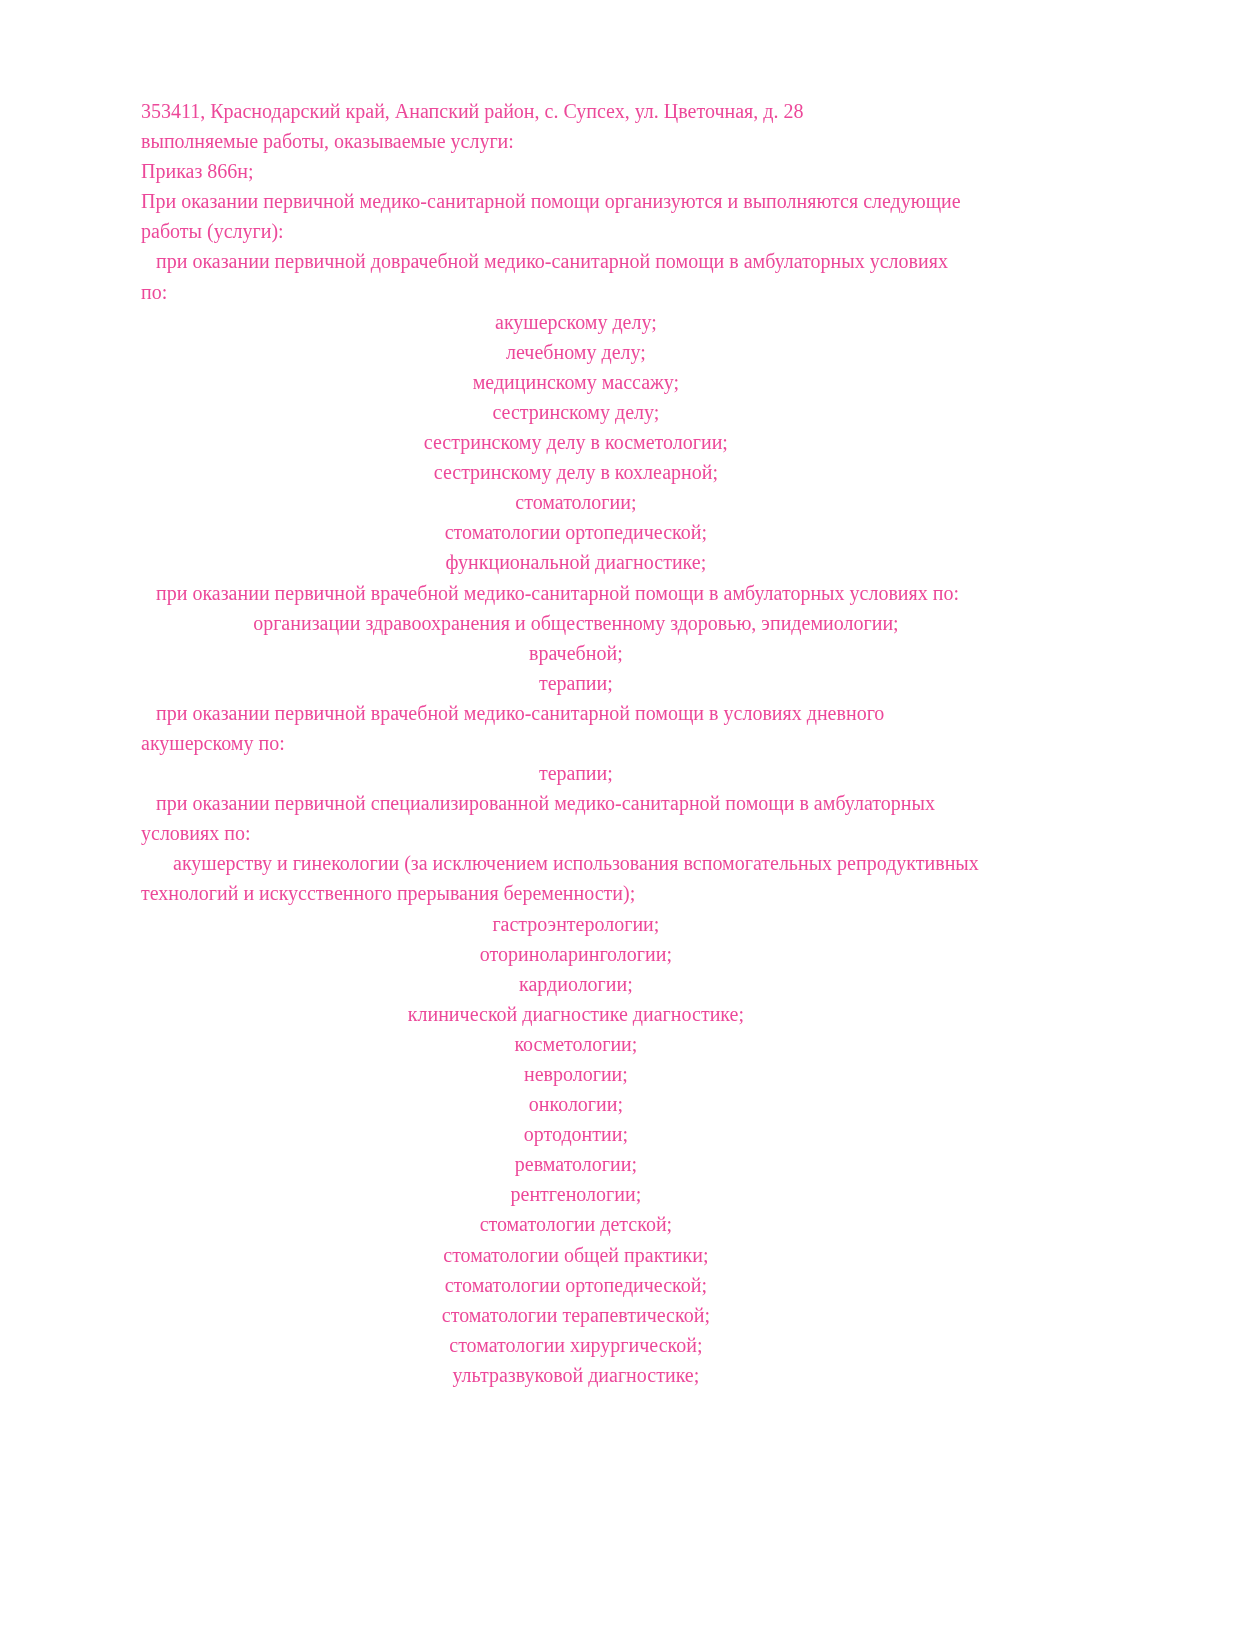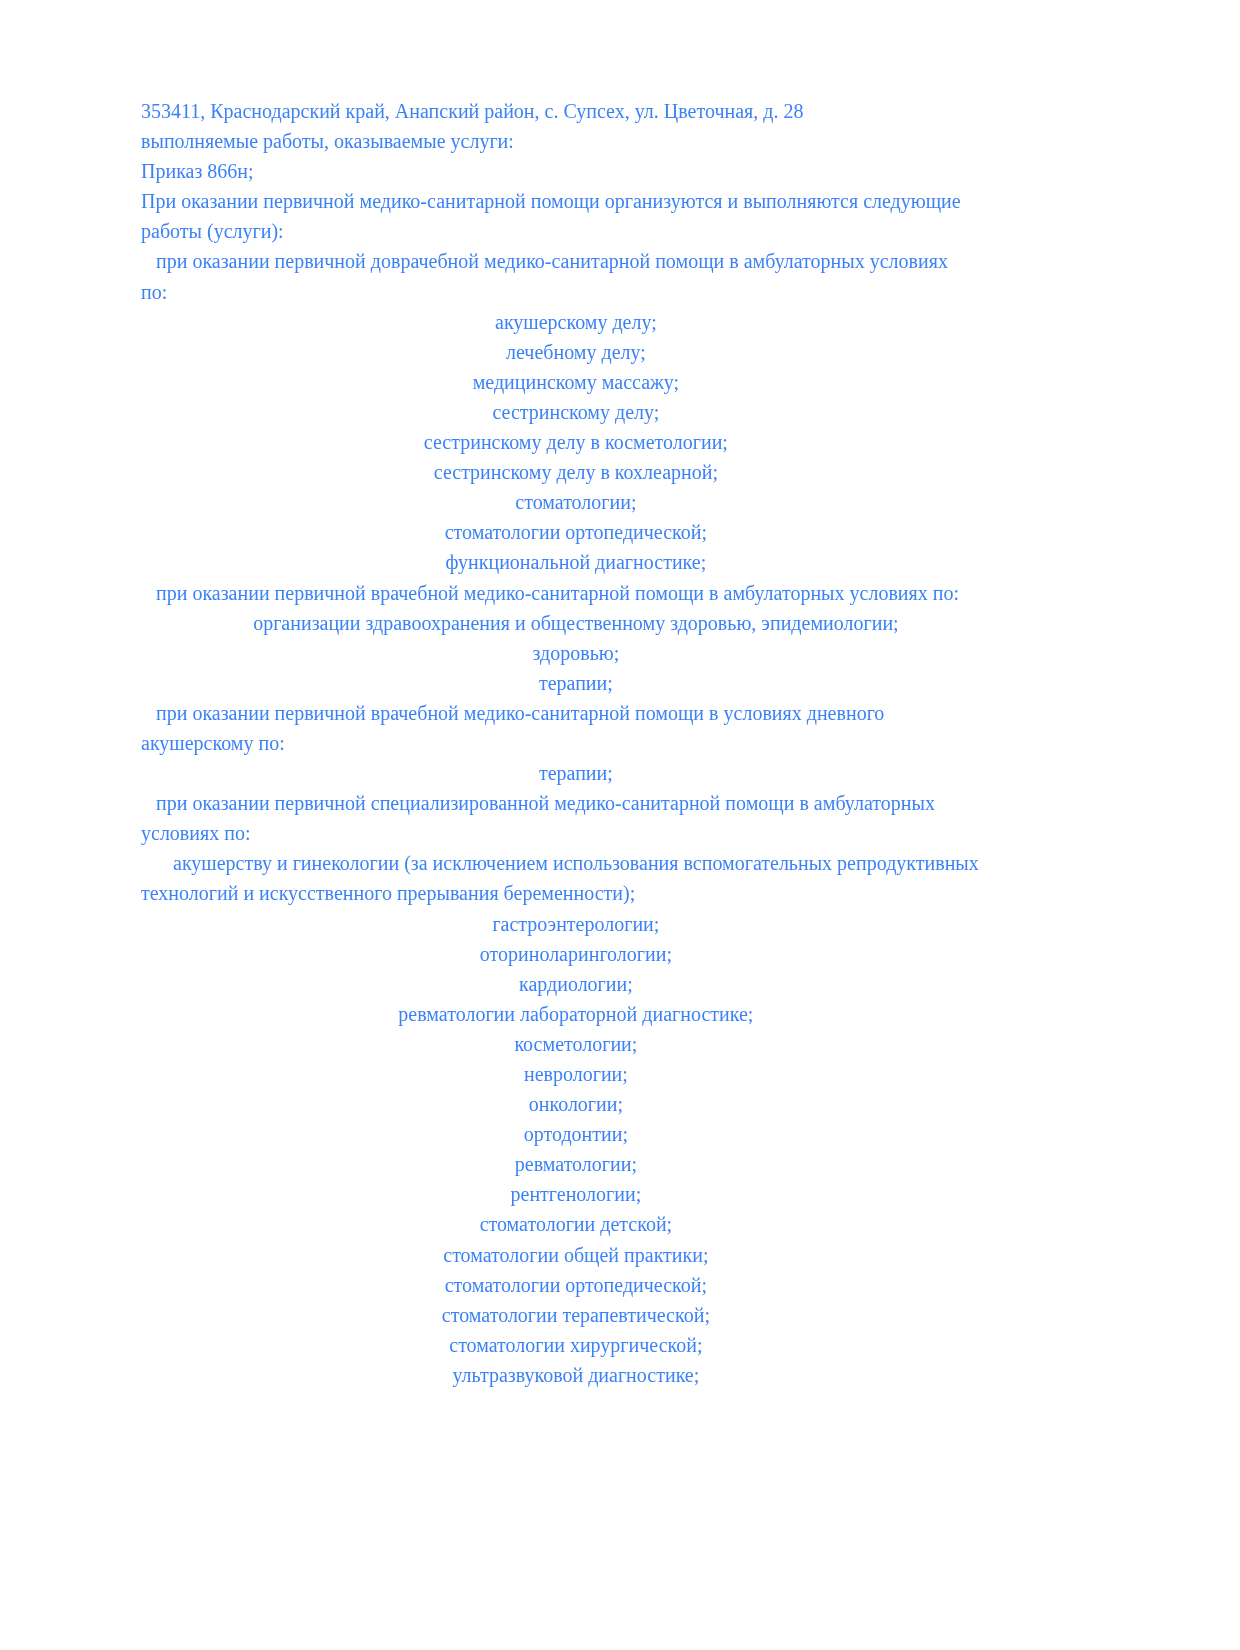--- a/index.html
+++ b/index.html
@@ -33,52 +33,52 @@
     white-space: pre;
   }
   .ind-0 { padding-left: 0; }
   .ind-1 { padding-left: 15px; }
   .ind-2 { padding-left: 32px; text-align: center; }
 </style>
 </head>
 <body>
 
 <div class="page">
-  <div class="doc" id="doc-text" style="color: #3b82f6;">
+  <div class="doc" id="doc-text" style="color: #ec4899;">
       <div class="line ind-0">353411, Краснодарский край, Анапский район, с. Супсех, ул. Цветочная, д. 28</div>
       <div class="line ind-0">выполняемые работы, оказываемые услуги:</div>
       <div class="line ind-0">Приказ 866н;</div>
       <div class="line ind-0">При оказании первичной медико-санитарной помощи организуются и выполняются следующие</div>
       <div class="line ind-0">работы (услуги):</div>
       <div class="line ind-1">при оказании первичной доврачебной медико-санитарной помощи в амбулаторных условиях</div>
       <div class="line ind-0">по:</div>
       <div class="line ind-2">акушерскому делу;</div>
       <div class="line ind-2">лечебному делу;</div>
       <div class="line ind-2">медицинскому массажу;</div>
       <div class="line ind-2">сестринскому делу;</div>
       <div class="line ind-2">сестринскому делу в косметологии;</div>
       <div class="line ind-2">сестринскому делу в кохлеарной;</div>
       <div class="line ind-2">стоматологии;</div>
       <div class="line ind-2">стоматологии ортопедической;</div>
       <div class="line ind-2">функциональной диагностике;</div>
       <div class="line ind-1">при оказании первичной врачебной медико-санитарной помощи в амбулаторных условиях по:</div>
       <div class="line ind-2">организации здравоохранения и общественному здоровью, эпидемиологии;</div>
-      <div class="line ind-2">здоровью;</div>
+      <div class="line ind-2">врачебной;</div>
       <div class="line ind-2">терапии;</div>
       <div class="line ind-1">при оказании первичной врачебной медико-санитарной помощи в условиях дневного</div>
       <div class="line ind-0">акушерскому по:</div>
       <div class="line ind-2">терапии;</div>
       <div class="line ind-1">при оказании первичной специализированной медико-санитарной помощи в амбулаторных</div>
       <div class="line ind-0">условиях по:</div>
       <div class="line ind-2">акушерству и гинекологии (за исключением использования вспомогательных репродуктивных</div>
       <div class="line ind-0">технологий и искусственного прерывания беременности);</div>
       <div class="line ind-2">гастроэнтерологии;</div>
       <div class="line ind-2">оториноларингологии;</div>
       <div class="line ind-2">кардиологии;</div>
-      <div class="line ind-2">ревматологии лабораторной диагностике;</div>
+      <div class="line ind-2">клинической диагностике диагностике;</div>
       <div class="line ind-2">косметологии;</div>
       <div class="line ind-2">неврологии;</div>
       <div class="line ind-2">онкологии;</div>
       <div class="line ind-2">ортодонтии;</div>
       <div class="line ind-2">ревматологии;</div>
       <div class="line ind-2">рентгенологии;</div>
       <div class="line ind-2">стоматологии детской;</div>
       <div class="line ind-2">стоматологии общей практики;</div>
       <div class="line ind-2">стоматологии ортопедической;</div>
       <div class="line ind-2">стоматологии терапевтической;</div>

